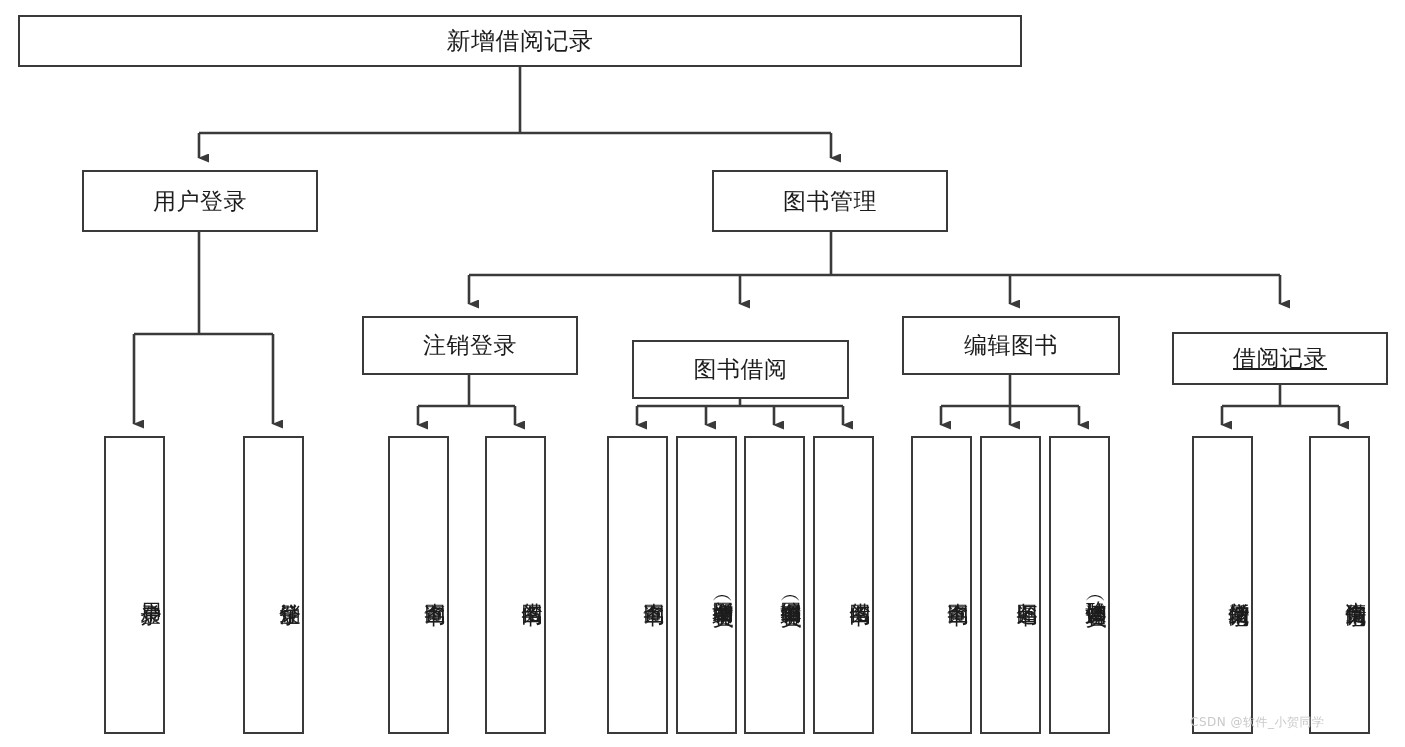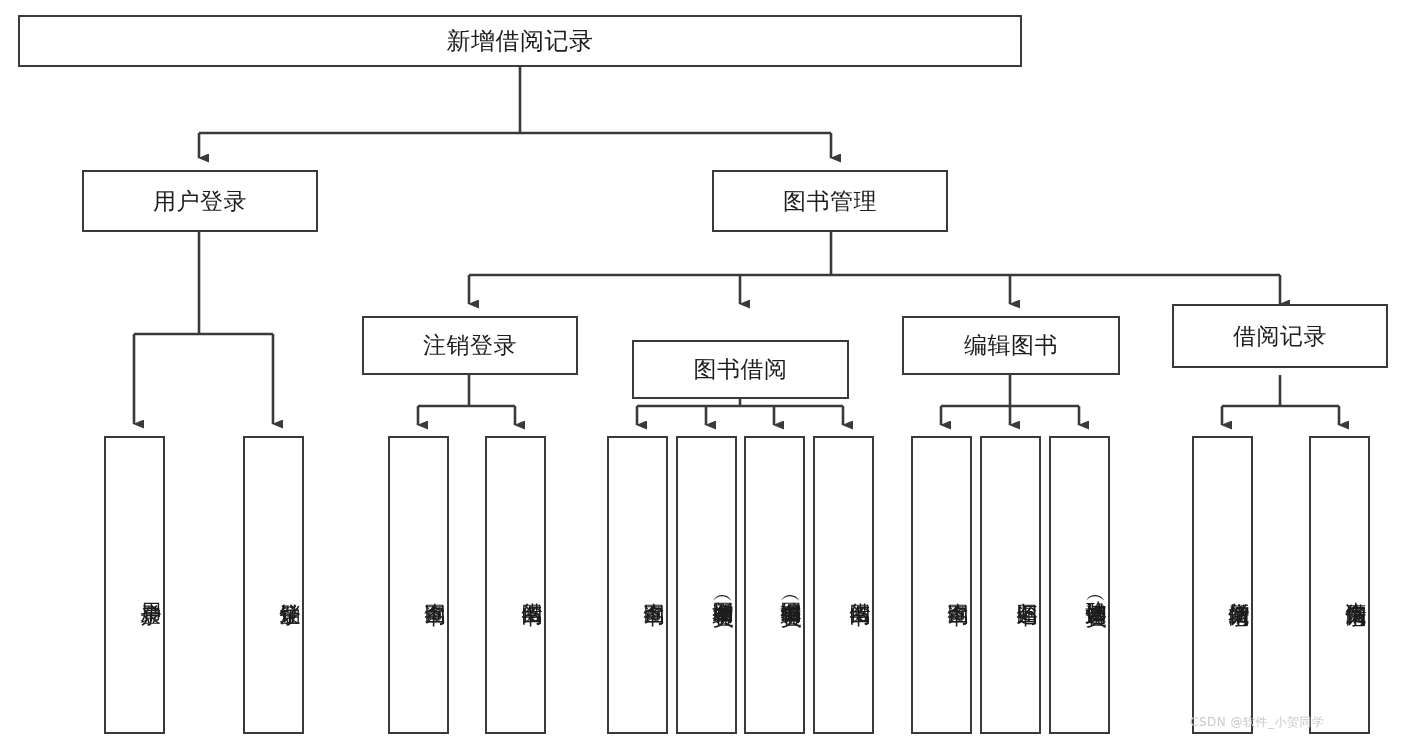--- a/index.html
+++ b/index.html
@@ -140,21 +140,21 @@
 
   <div class="node node-h" style="left:362px; top:316px; width:216px; height:59px;">
     <span>注销登录</span>
   </div>
   <div class="node node-h" style="left:632px; top:316px; width:217px; height:59px;margin-top:24px;">
     <span>图书借阅</span>
   </div>
   <div class="node node-h" style="left:902px; top:316px; width:218px; height:59px;">
     <span>编辑图书</span>
   </div>
-  <div class="node node-h" style="left:1172px; top:304px; width:216px; height:64px;">
+  <div class="node node-h" style="left:1172px; top:332px; width:216px; height:53px;text-decoration:underline;">
     <span>借阅记录</span>
   </div>
 
   <div class="node node-leaf" style="left:104px; top:436px; width:61px; height:298px;">
     <span class="leaf-text">用户登录</span>
   </div>
   <div class="node node-leaf" style="left:243px; top:436px; width:61px; height:298px;">
     <span class="leaf-text">注销登录</span>
   </div>
 

